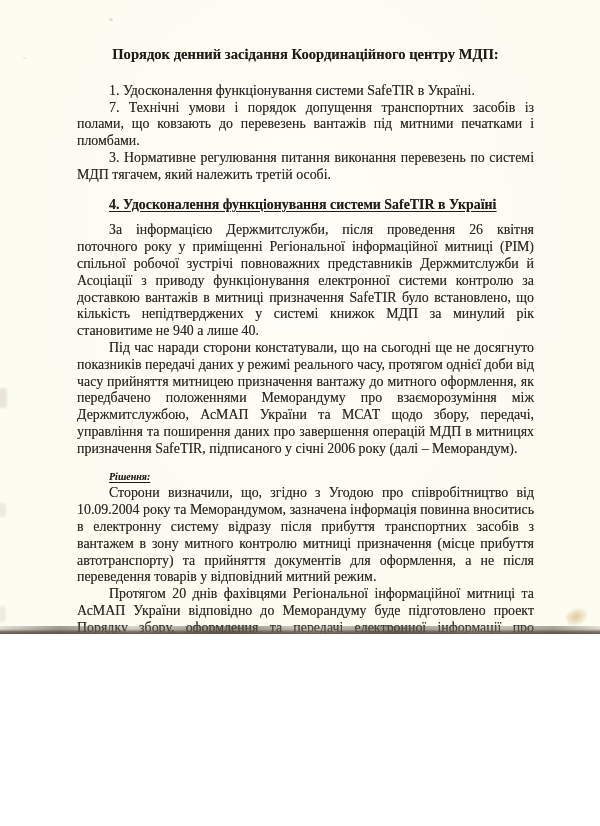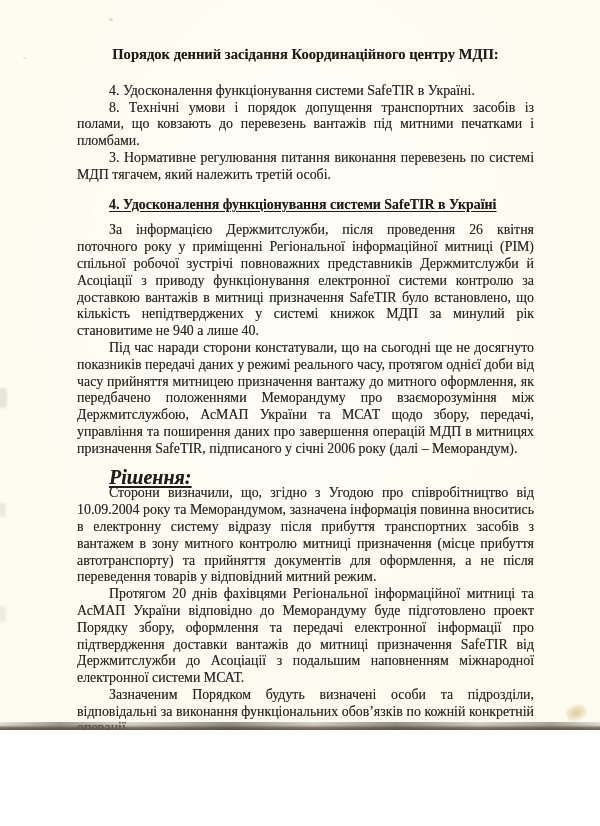--- a/index.html
+++ b/index.html
@@ -11,21 +11,21 @@
   }
   * { box-sizing: border-box; }
   html, body {
     margin: 0; padding: 0;
     width: 600px; height: 826px;
     background: #ffffff;
     font-family: "Liberation Serif", "DejaVu Serif", serif;
   }
   .page {
     position: relative;
-    width: 600px; height: 730px;
+    width: 600px; height: 634px;
     background:
       radial-gradient(ellipse at 50% 40%, rgba(255,255,252,0.6), rgba(0,0,0,0) 70%),
       var(--paper);
     overflow: hidden;
   }
   .content {
     position: absolute;
     left: 77px; top: 46px;
     width: 457px;
     color: var(--ink);
@@ -51,21 +51,21 @@
     font-weight: bold;
     color: var(--ink-bold);
   }
   p.heading .hl {
     text-decoration: underline;
     text-underline-offset: 2px;
   }
   p.heading.decision {
     margin: 11px 0 0 0;
     font-style: italic;
-    font-size: 20px;
+    font-size: 10px;
   }
   .gap-after-items { height: 6px; }
 
   
   .bottom-edge {
     position: absolute;
     left: 0; bottom: 0;
     width: 100%; height: 8px;
     background:
       linear-gradient(to right,
@@ -105,22 +105,22 @@
 </style>
 </head>
 <body>
 
 <div class="page">
 
   <div class="content">
 
     <p class="title">Порядок денний засідання Координаційного центру МДП:</p>
 
-    <p class="para">4. Удосконалення функціонування системи SafeTIR в Україні.</p>
-    <p class="para">8. Технічні умови і порядок допущення транспортних засобів із полами, що ковзають до перевезень вантажів під митними печатками і пломбами.</p>
+    <p class="para">1. Удосконалення функціонування системи SafeTIR в Україні.</p>
+    <p class="para">7. Технічні умови і порядок допущення транспортних засобів із полами, що ковзають до перевезень вантажів під митними печатками і пломбами.</p>
     <p class="para">3. Нормативне регулювання питання виконання перевезень по системі МДП тягачем, який належить третій особі.</p>
 
     <div class="gap-after-items"></div>
 
     <p class="heading"><span class="hl">4. Удосконалення функціонування системи SafeTIR в Україні</span></p>
 
     <p class="para">За інформацією Держмитслужби, після проведення 26 квітня поточного року у приміщенні Регіональної інформаційної митниці (РІМ) спільної робочої зустрічі повноважних представників Держмитслужби й Асоціації з приводу функціонування електронної системи контролю за доставкою вантажів в митниці призначення SafeTIR було встановлено, що кількість непідтверджених у системі книжок МДП за минулий рік становитиме не 940 а лише 40.</p>
     <p class="para">Під час наради сторони констатували, що на сьогодні ще не досягнуто показників передачі даних у режимі реального часу, протягом однієї доби від часу прийняття митницею призначення вантажу до митного оформлення, як передбачено положеннями Меморандуму про взаєморозуміння між Держмитслужбою, АсМАП України та МСАТ щодо збору, передачі, управління та поширення даних про завершення операцій МДП в митницях призначення SafeTIR, підписаного у січні 2006 року (далі – Меморандум).</p>
 
     <p class="heading decision"><span class="hl">Рішення:</span></p>

